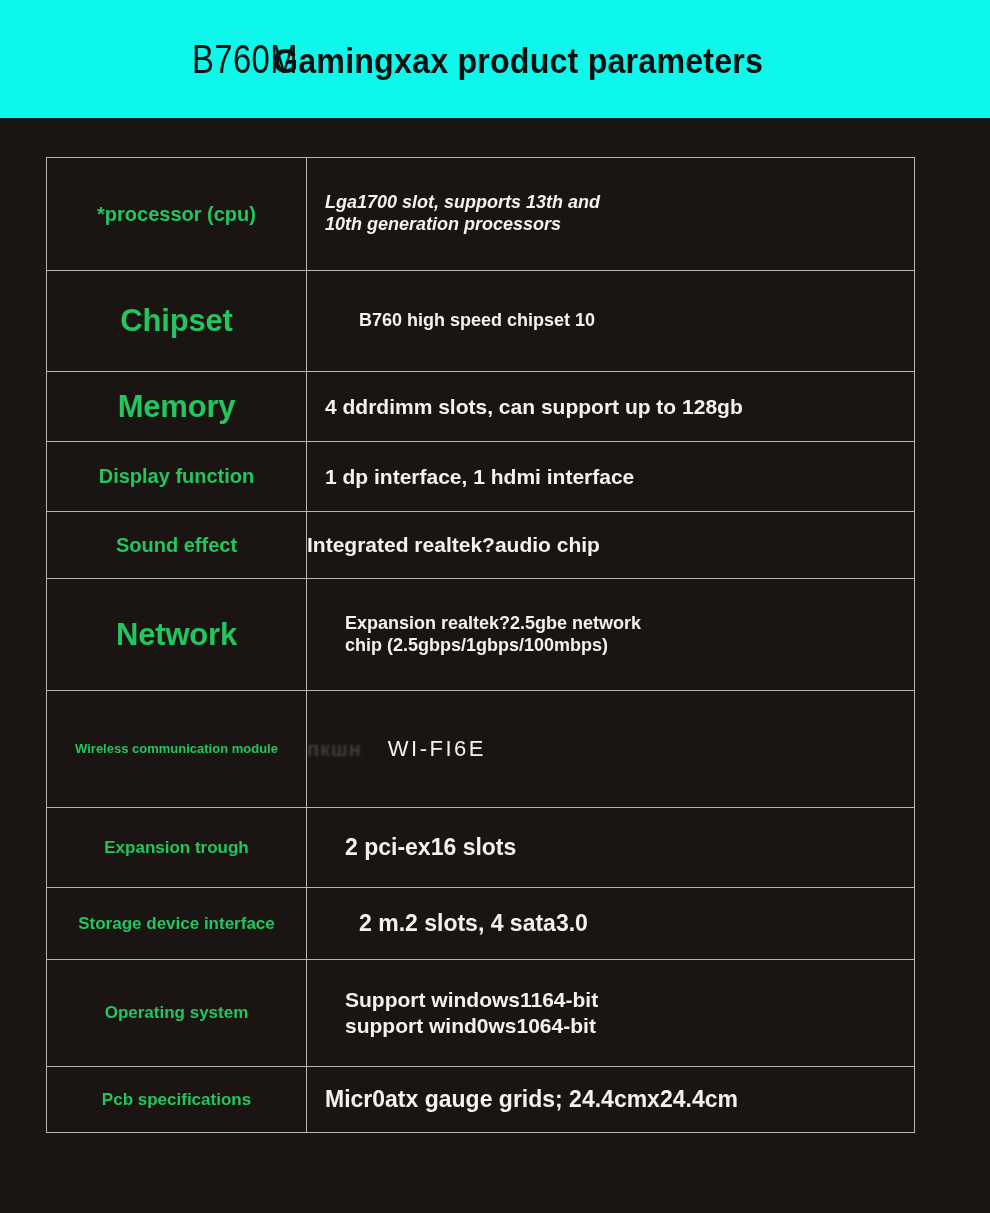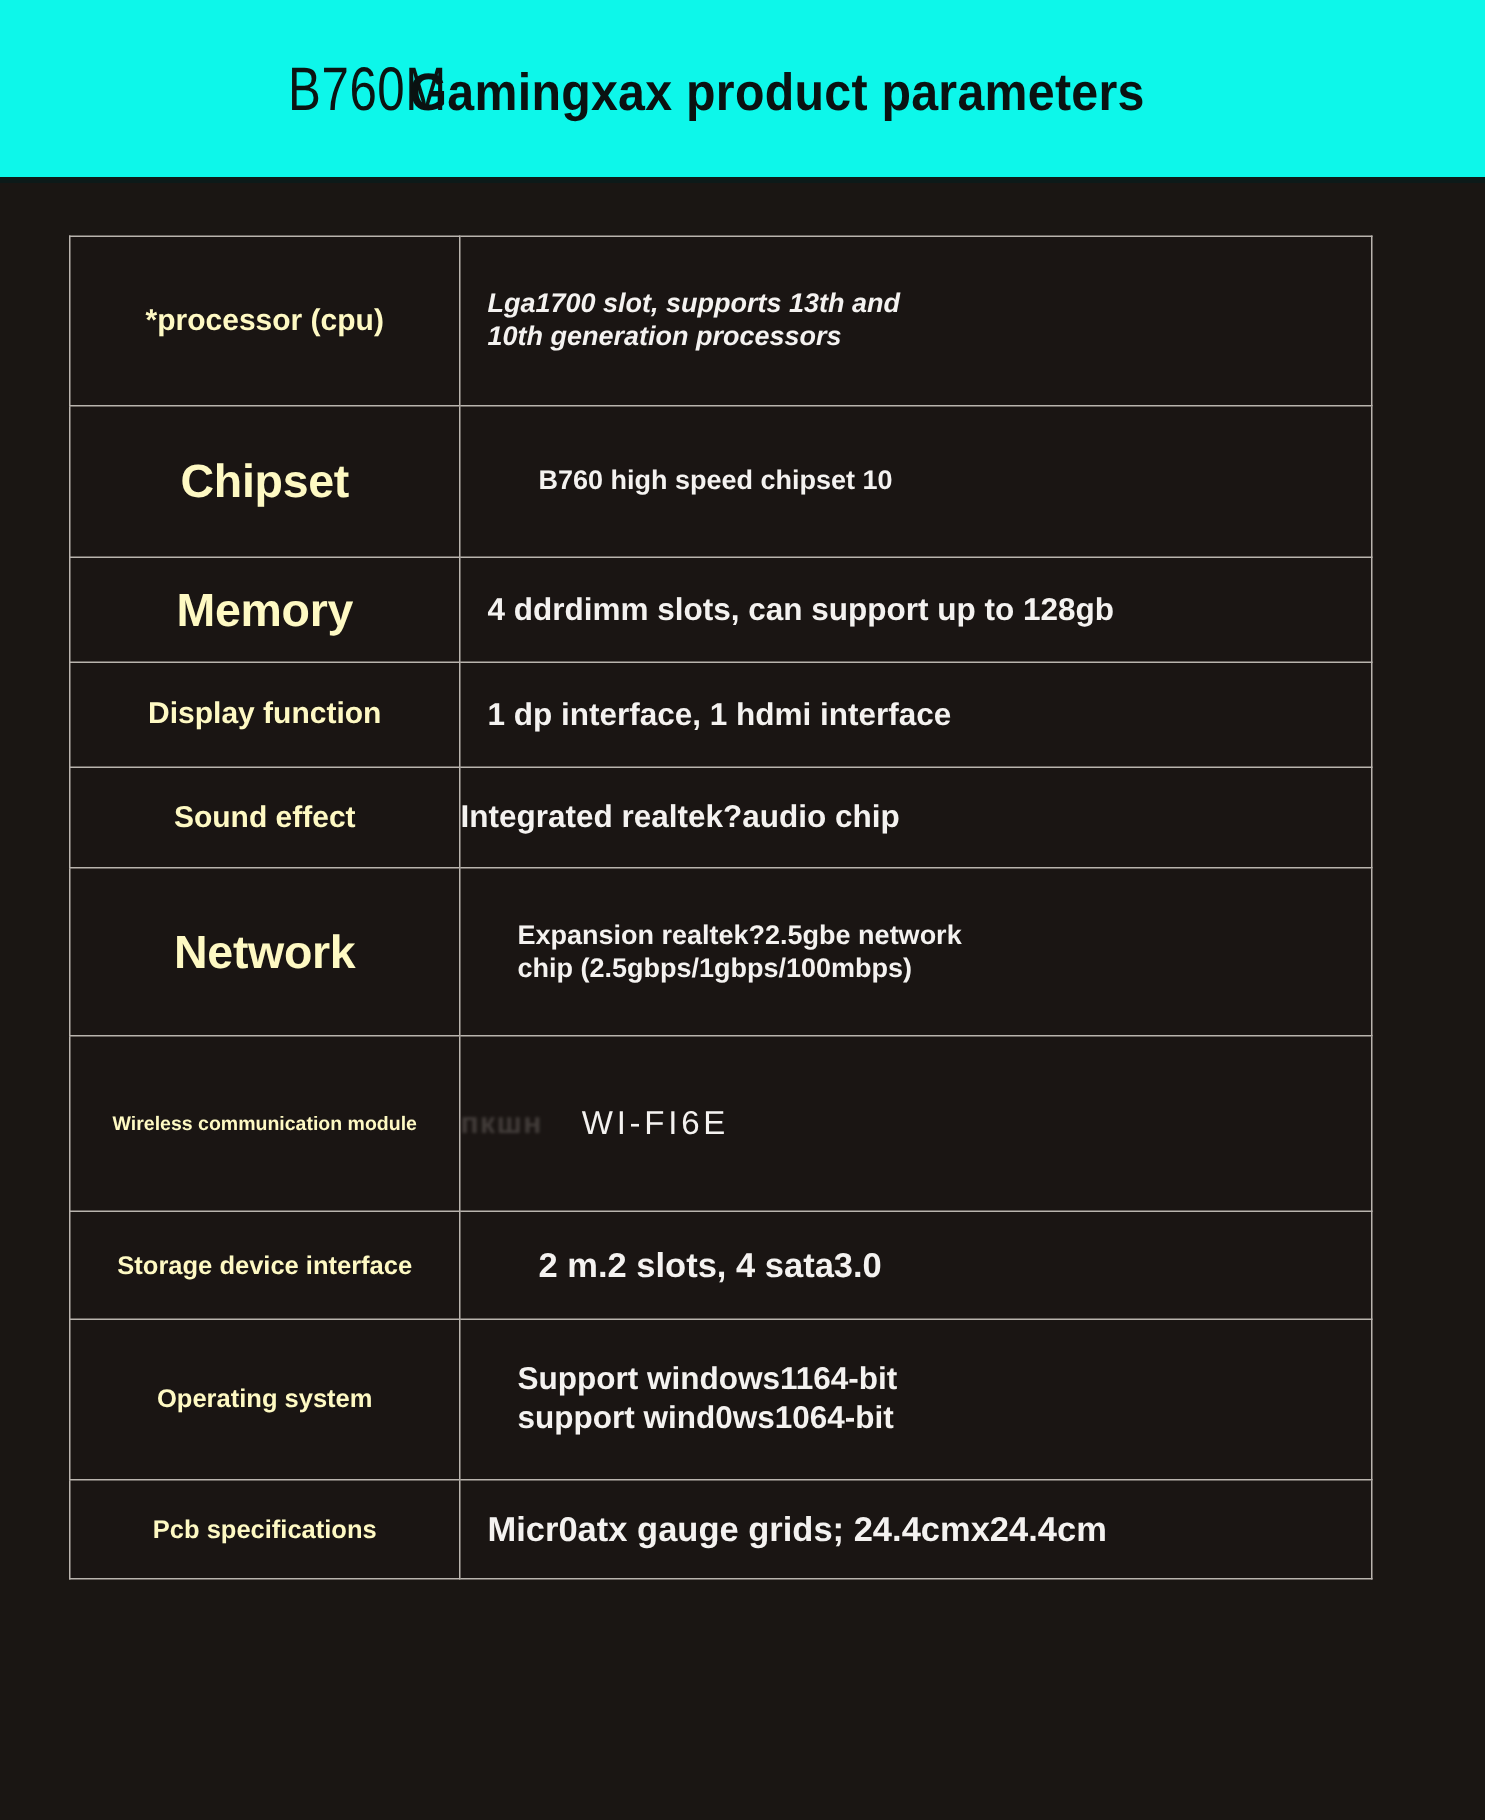--- a/index.html
+++ b/index.html
@@ -73,21 +73,21 @@
   }
   table.spec td {
     border: 1px solid #b9b4ae;
     background: #1a1513;
     padding: 0;
     vertical-align: middle;
   }
   td.label {
     width: 259px;
     text-align: center;
-    color: #fef9c3;
+    color: #22c55e;
     padding: 0 6px;
   }
   td.value {
     width: 607px;
     color: #f4f2f0;
     padding-left: 18px;
   }
 
   .lbl  { display: block; line-height: 1.15; }
   .val  { display: block; line-height: 1.22; white-space: pre-line; }
@@ -201,20 +201,28 @@
 
       <tr style="height:117px">
         <td class="label">
           <span class="lbl xs">Wireless communication module</span>
         </td>
         <td class="value">
           <span class="smudge">пкшн</span><span class="wifi">WI-FI6E</span>
         </td>
       </tr>
 
+      <tr style="height:80px">
+        <td class="label">
+          <span class="lbl sm">Expansion trough</span>
+        </td>
+        <td class="value">
+          <span class="val v24 indent2">2 pci-ex16 slots</span>
+        </td>
+      </tr>
 
       <tr style="height:72px">
         <td class="label">
           <span class="lbl sm">Storage device interface</span>
         </td>
         <td class="value">
           <span class="val v24 indent3">2 m.2 slots, 4 sata3.0</span>
         </td>
       </tr>
 

